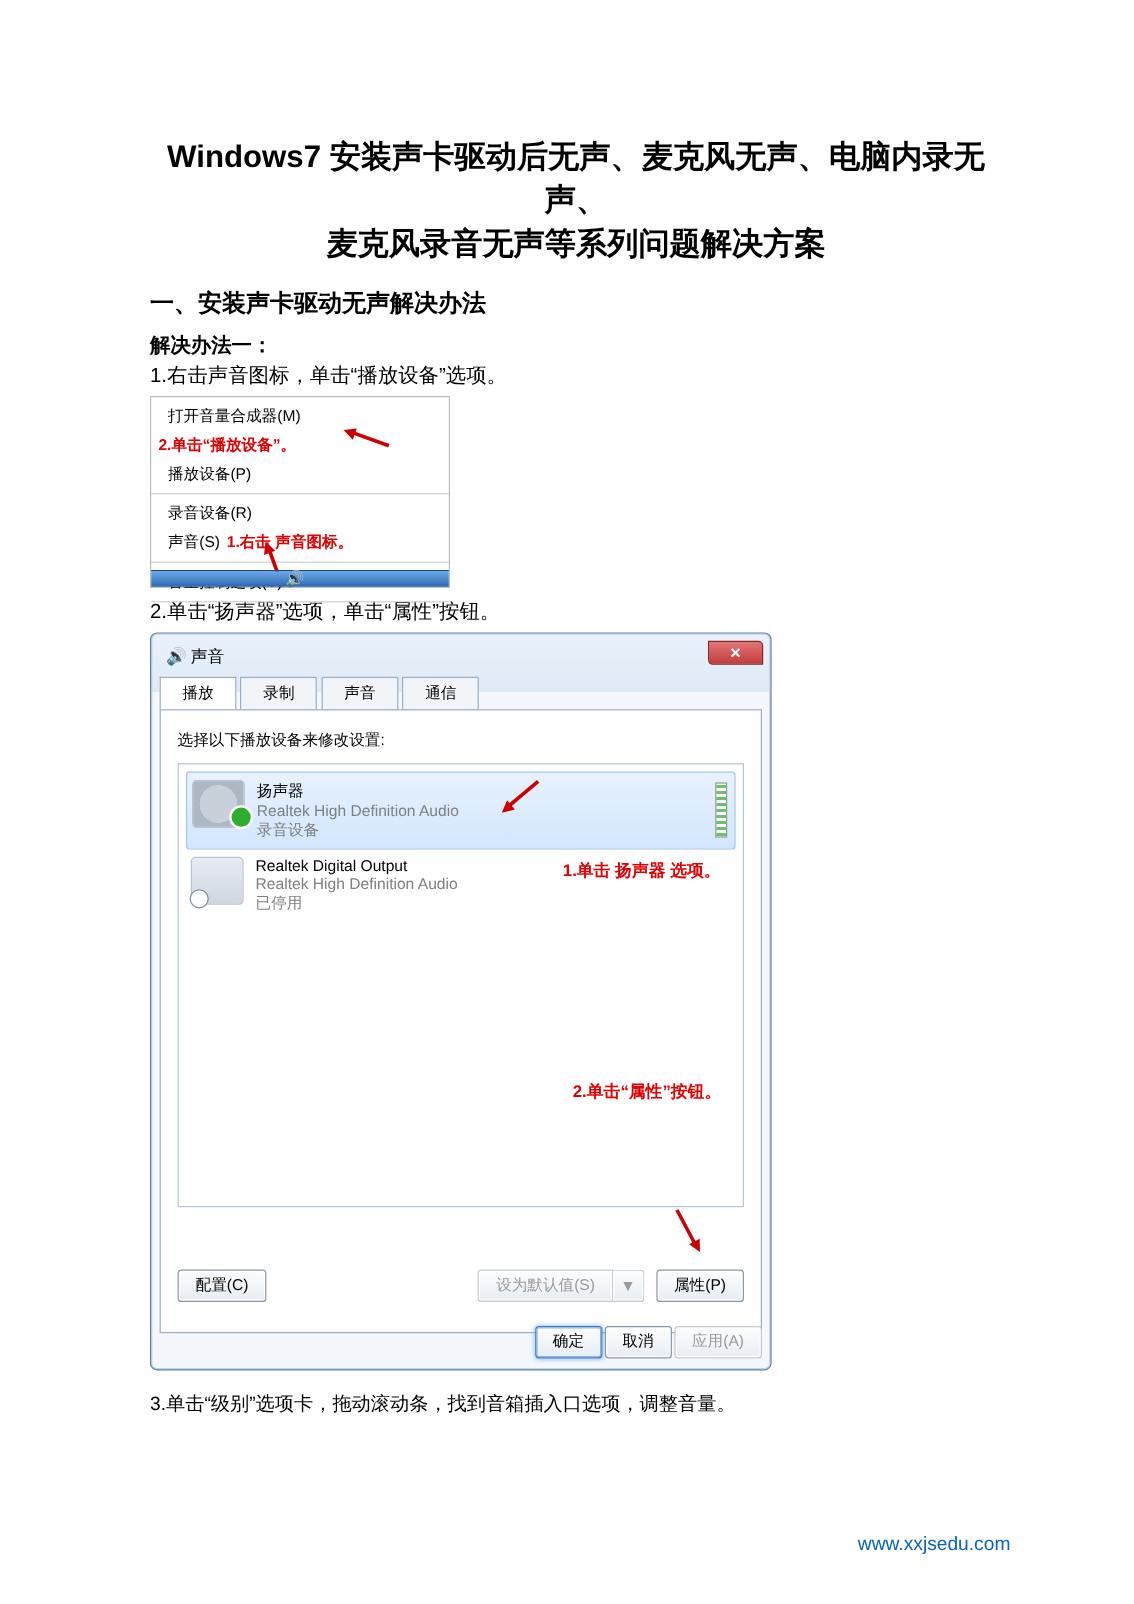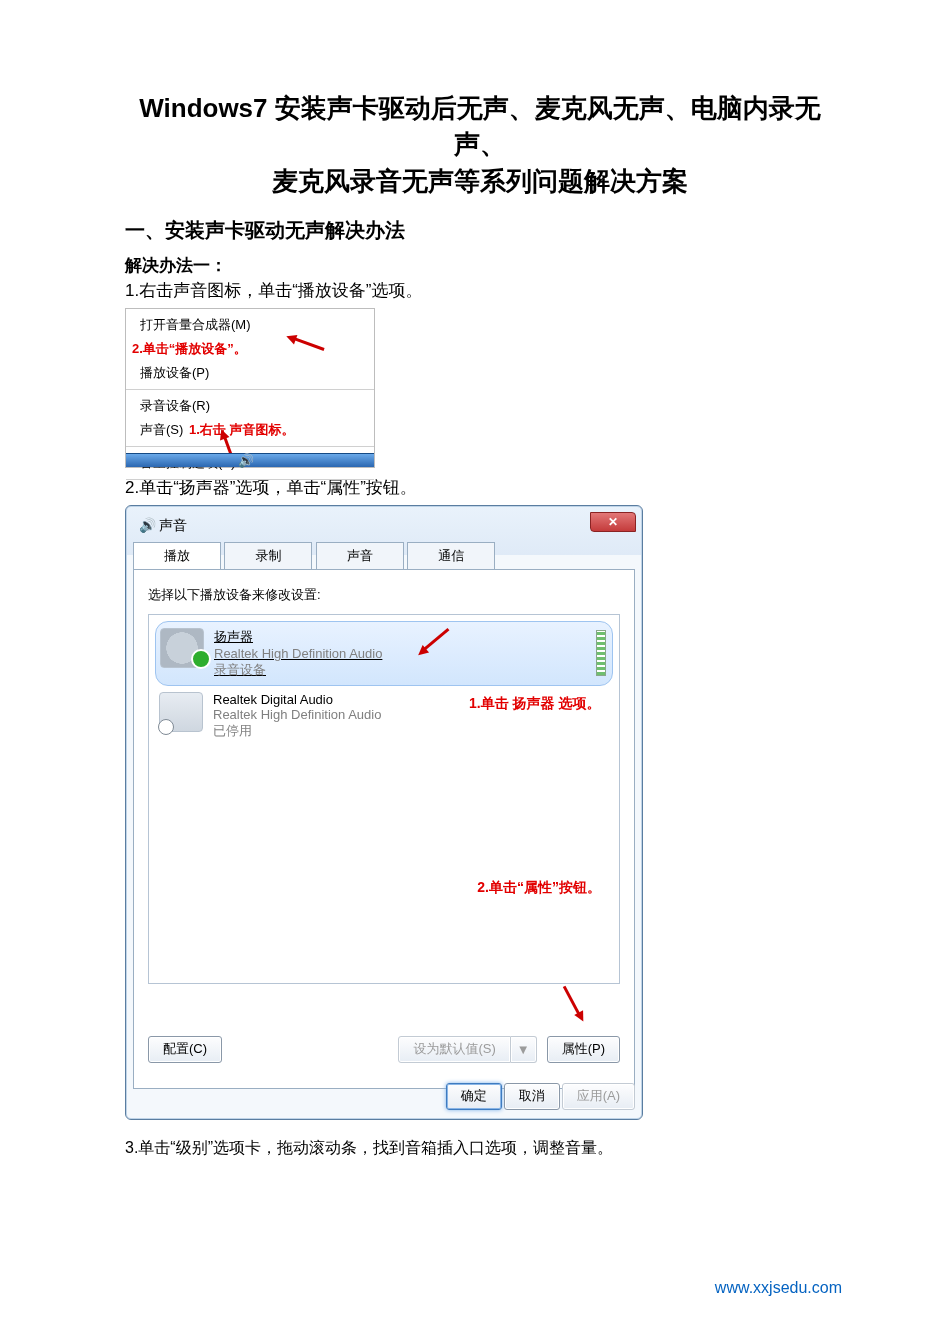--- a/index.html
+++ b/index.html
@@ -1,19 +1,19 @@
 <!DOCTYPE html>
 <html><head>
 <meta charset="utf-8">
 <style>
   * { box-sizing: border-box; margin: 0; padding: 0; }
   html, body { width: 945px; background:#fff; font-family: "Microsoft YaHei", Arial, sans-serif; color:#000; }
   .page { padding: 90px 110px 30px 125px; }
 
-  .doc-title { font-size: 26px; font-weight: bold; text-align:center; line-height:1.4; margin-bottom:18px;}
+  .doc-title { font-size: 26px; font-weight: bold; text-align:center; line-height:1.4; margin-bottom:18px;margin-top:22px;}
   .section-title { font-size: 20px; font-weight: bold; margin-top: 18px; margin-bottom:10px;}
   .method-label { font-size: 17px; font-weight: bold; margin-top:4px;}
   .step { font-size: 17px; margin-top:2px; margin-bottom:6px; }
   .step3 { font-size: 16px; margin-top: 18px;}
 
   .footer-link { position:absolute; bottom:40px; right:103px; color:#0563c1; font-size:16px; text-decoration:none;}
 
   
   .img1 {
     width:250px; height:160px; border:1px solid #bdbdbd; background:#fff; position:relative;
@@ -43,27 +43,27 @@
     font-family: Tahoma, "Segoe UI", Arial, sans-serif;
     box-shadow: 0 0 0 1px #bfd4e8 inset;
   }
   .titlebar { height:26px; position:relative; }
   .titlebar .ticon { position:absolute; left:6px; top:4px; font-size:14px; color:#3a5f84;}
   .titlebar .ttext { position:absolute; left:26px; top:4px; font-size:14px; color:#000;}
   .titlebar .closebtn { position:absolute; right:-1px; top:-1px; width:46px; height:20px;
     background:linear-gradient(#e27777,#c43b3b); border:1px solid #8a2323; border-radius:0 4px 0 4px;
     color:#fff; text-align:center; font-weight:bold; font-size:12px; line-height:18px;}
   .tabstrip { position:relative; height:28px; margin-top:2px;}
-  .tab { display:inline-block; padding:4px 30px 4px; font-size:13px; border:1px solid #9aaec2; background:#f1f5fa; position:relative; top:1px; margin-right:-1px;}
+  .tab { display:inline-block; padding:4px 18px 4px; font-size:13px; border:1px solid #9aaec2; background:#f1f5fa; position:relative; top:1px; margin-right:-1px;}
   .tab.active { background:#fff; border-bottom:1px solid #fff; font-weight:normal;}
   .tabpanel { border:1px solid #9aaec2; background:#fff; height:520px; padding:16px 14px 12px; position:relative;}
   .panel-caption { font-size:13px; color:#000; margin-bottom:10px;}
   .device-list { border:1px solid #b6c4d4; height:370px; padding:6px; position:relative; background:#fff;}
   .device { display:flex; align-items:flex-start; gap:10px; padding:6px 4px; }
-  .device.sel { background:linear-gradient(#e8f2ff,#d2e6fd); border:1px solid #9ec4f0; border-radius:13px; position:relative;text-decoration:underline;}
+  .device.sel { background:linear-gradient(#e8f2ff,#d2e6fd); border:1px solid #9ec4f0; border-radius:3px; position:relative;}
   .device .icn { width:44px; height:40px; background:#dfe6ee; border:1px solid #b8c3cf; border-radius:4px; position:relative; flex:none;}
   .device .icn.speaker { background: radial-gradient(circle at 50% 50%, #c8d1da 0 55%, #aeb8c3 56% 100%);}
   .device .icn.speaker::after{content:""; position:absolute; left:30px; bottom:-2px; width:16px; height:16px; border-radius:50%; background:#2eae2e; border:2px solid #fff;}
   .device .icn.digital { background:linear-gradient(#e7ecf2,#cfd7e0);}
   .device .icn.digital::after{content:""; position:absolute; left:-2px; bottom:-4px; width:14px; height:14px; border-radius:50%; background:#fff; border:1px solid #7f8a95; color:#444; font-size:11px; line-height:13px; text-align:center;}
   .device .txt { font-size:13px;}
   .device .txt .l1 { color:#000;}
   .device .txt .l2 { color:#808080;}
   .device .txt .l3 { color:#808080;}
   .levelbar { position:absolute; right:6px; top:8px; width:10px; height:46px; background:repeating-linear-gradient(to top,#6fbf6f 0 3px,#fff 3px 5px); border:1px solid #88a688;}
@@ -147,21 +147,21 @@
               <div class="l1">扬声器</div>
               <div class="l2">Realtek High Definition Audio</div>
               <div class="l3">录音设备</div>
             </div>
             <div class="levelbar"></div>
           </div>
 
           <div class="device">
             <div class="icn digital"></div>
             <div class="txt">
-              <div class="l1">Realtek Digital Audio</div>
+              <div class="l1">Realtek Digital Output</div>
               <div class="l2">Realtek High Definition Audio</div>
               <div class="l3">已停用</div>
             </div>
           </div>
 
           <span class="rarrow arrA"></span>
           <div class="ann1">1.单击 扬声器 选项。</div>
           <div class="ann2">2.单击“属性”按钮。</div>
         </div>
 

